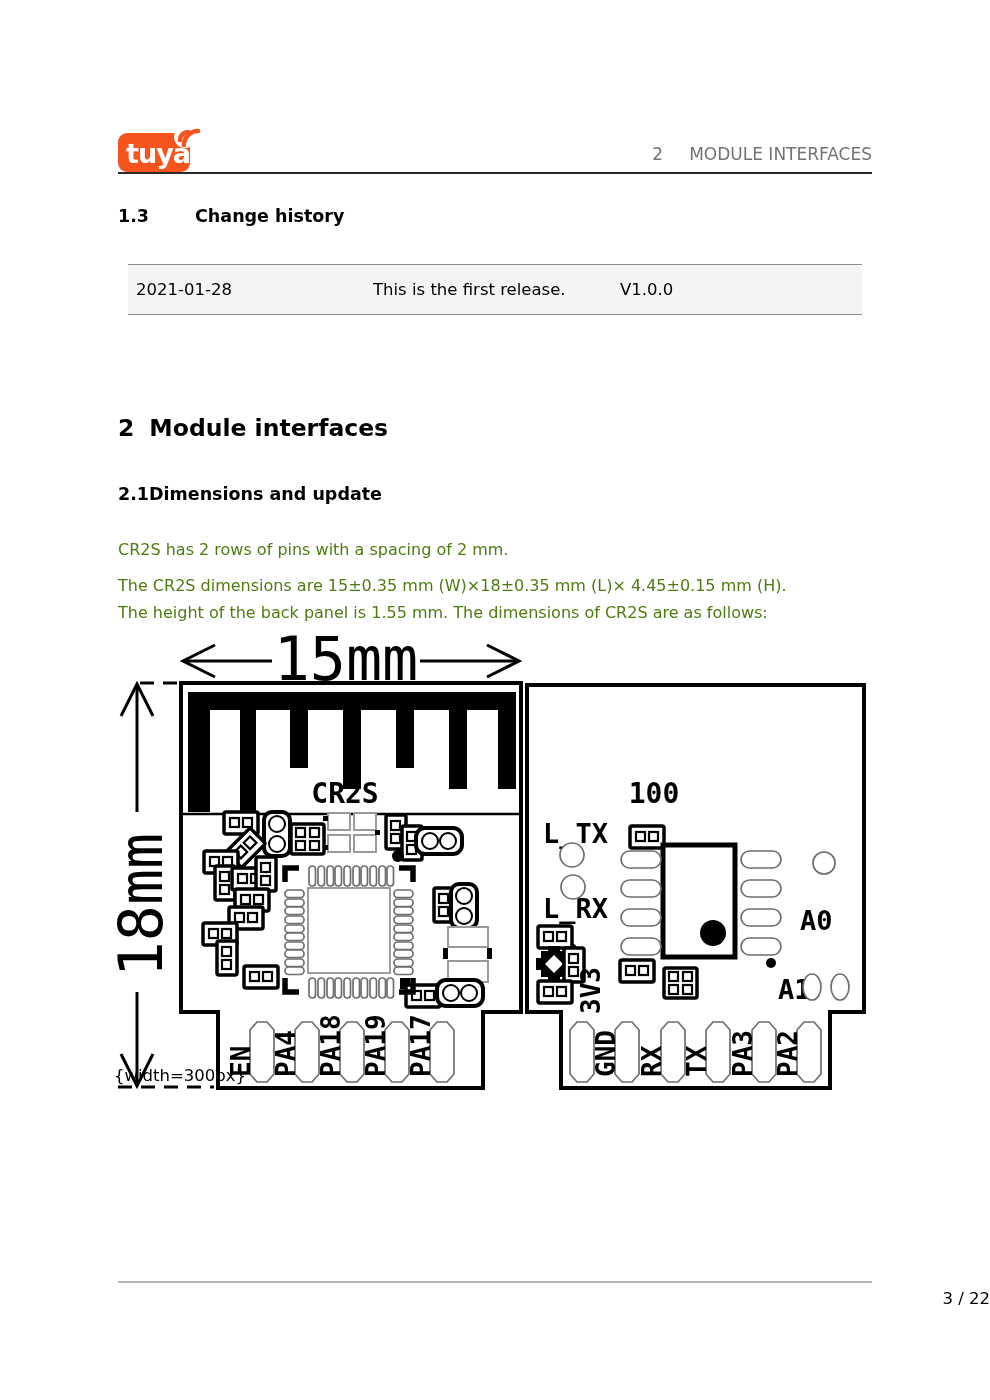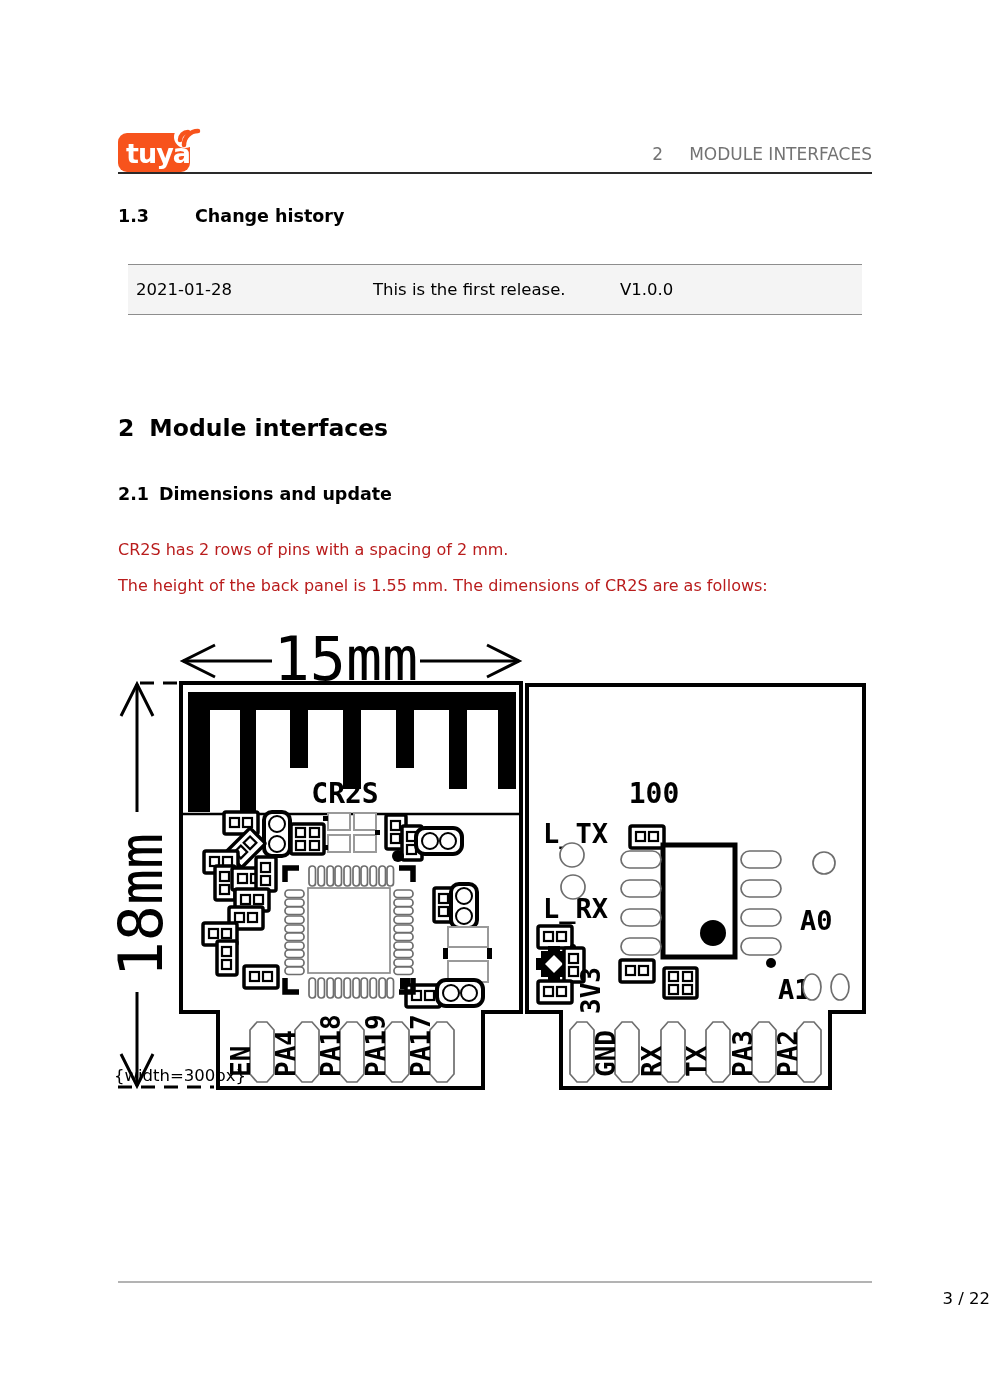--- a/index.html
+++ b/index.html
@@ -8,32 +8,32 @@
   .abs{position:absolute;}
   
   .hdr-title{top:144px;right:118px;font-size:17px;color:#737373;}
   .hdr-title .chap{margin-right:26px;}
   .hdr-rule{top:172px;left:118px;width:754px;height:2px;background:#2a2a2a;}
   
   .h-sub{left:118px;font-size:17.5px;font-weight:bold;display:flex;}
   .h13{top:206px;gap:33px;}
   .h13 .num{margin-right:13px;}
   .h21{top:484px;}
-  .h21 .num{margin-right:10px;}
+  .h21 .num{}
   .h-main{top:414px;left:118px;font-size:23.5px;font-weight:bold;display:flex;}
   .h-main .num{margin-right:15px;}
   
   .tbl{top:264px;left:128px;width:734px;border-top:1px solid #8d8d8d;border-bottom:1px solid #8d8d8d;font-size:16.5px;}
   .tbl-head{display:flex;height:54px;align-items:center;border-bottom:1px solid #8d8d8d;}
   .tbl-row{display:flex;height:49px;align-items:center;background:#f4f4f4;}
   .c1{width:245px;padding-left:8px;box-sizing:border-box;}
   .c2{width:247px;}
   .c3{flex:1;}
   
-  .para{left:118px;width:758px;font-size:16px;line-height:27px;color:#b91c1c;}
+  .para{left:118px;width:758px;font-size:16px;line-height:27px;color:#4d7c0f;}
   .p1{top:536px;}
   .p2{top:572px;}
   .caption{top:1066px;left:114px;font-size:16.5px;}
   
   .ft-rule{top:1281px;left:118px;width:754px;height:2px;background:#b3b3b3;}
   .ft-num{top:1289px;left:0;width:990px;text-align:right;font-size:16.5px;}
   
   .diagram{top:630px;left:0;}
   .diagram text{font-family:"DejaVu Sans Mono","Liberation Mono",monospace;fill:#000;}
   .dimtxt{font-size:60px;font-weight:400;}
@@ -86,20 +86,21 @@
     <span>Module interfaces</span>
   </div>
 
   <div class="abs h-sub h21">
     <span class="num">2.1</span>
     <span>Dimensions and update</span>
   </div>
 
   <div class="abs para p1">CR2S has 2 rows of pins with a spacing of 2 mm.</div>
   <div class="abs para p2">
+    <div>The CR2S dimensions are 15±0.35 mm (W)×18±0.35 mm (L)× 4.45±0.15 mm (H).</div>
     <div>The height of the back panel is 1.55 mm. The dimensions of CR2S are as follows:</div>
   </div>
 
   <svg class="abs diagram" width="990" height="470" viewBox="0 630 990 470">
     <defs>
       <g id="smd2h">
         <rect x="0" y="0" width="34" height="22" rx="2" fill="#fff" stroke="#000" stroke-width="3.5"></rect>
         <rect x="6" y="6" width="9" height="9" fill="#fff" stroke="#000" stroke-width="2.2"></rect>
         <rect x="19" y="6" width="9" height="9" fill="#fff" stroke="#000" stroke-width="2.2"></rect>
       </g>

